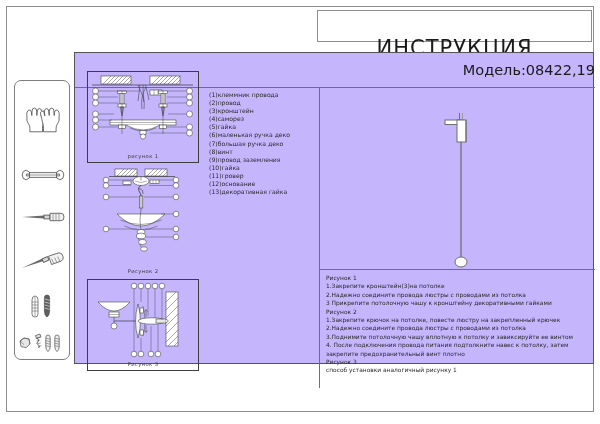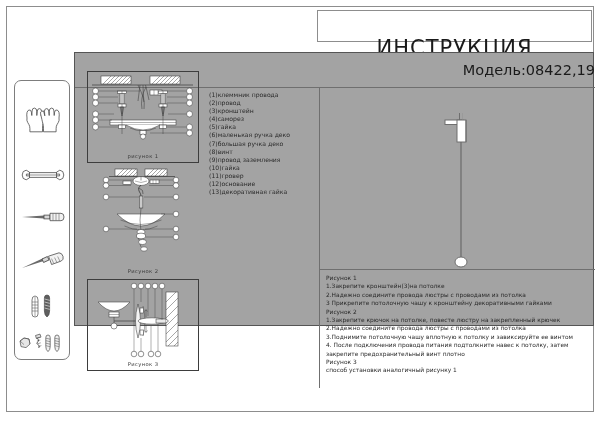--- a/index.html
+++ b/index.html
@@ -11,22 +11,22 @@
               border:1px solid #8d8d8d;box-sizing:border-box;}
 
   
   .title-box{position:absolute;left:317px;top:10px;width:275px;height:32px;
              border:1px solid #8d8d8d;box-sizing:border-box;background:#fff;
              display:flex;align-items:center;justify-content:center;}
   .title-box .t{font-size:21px;letter-spacing:1px;color:#1a1a1a;
                 font-family:"DejaVu Sans","Liberation Sans",sans-serif;margin-top:44px;}
 
   
-  .main-box{position:absolute;left:74px;top:52px;width:520px;height:274px;
-            border:1.5px solid #555;box-sizing:border-box;background:#a3a3a3;}
+  .main-box{position:absolute;left:74px;top:52px;width:520px;height:312px;
+            border:1.5px solid #555;box-sizing:border-box;background:#c4b5fd;}
 
   
   .model-row{position:absolute;left:318px;top:0px;width:202px;height:34px;
              display:flex;align-items:center;justify-content:flex-end;}
   .model-row .m{font-size:14.5px;color:#1a1a1a;white-space:nowrap;
                 padding-right:0px;}
 
   
   .vdiv{position:absolute;left:244px;top:34px;width:1px;height:301px;background:#6f6f6f;}
   

